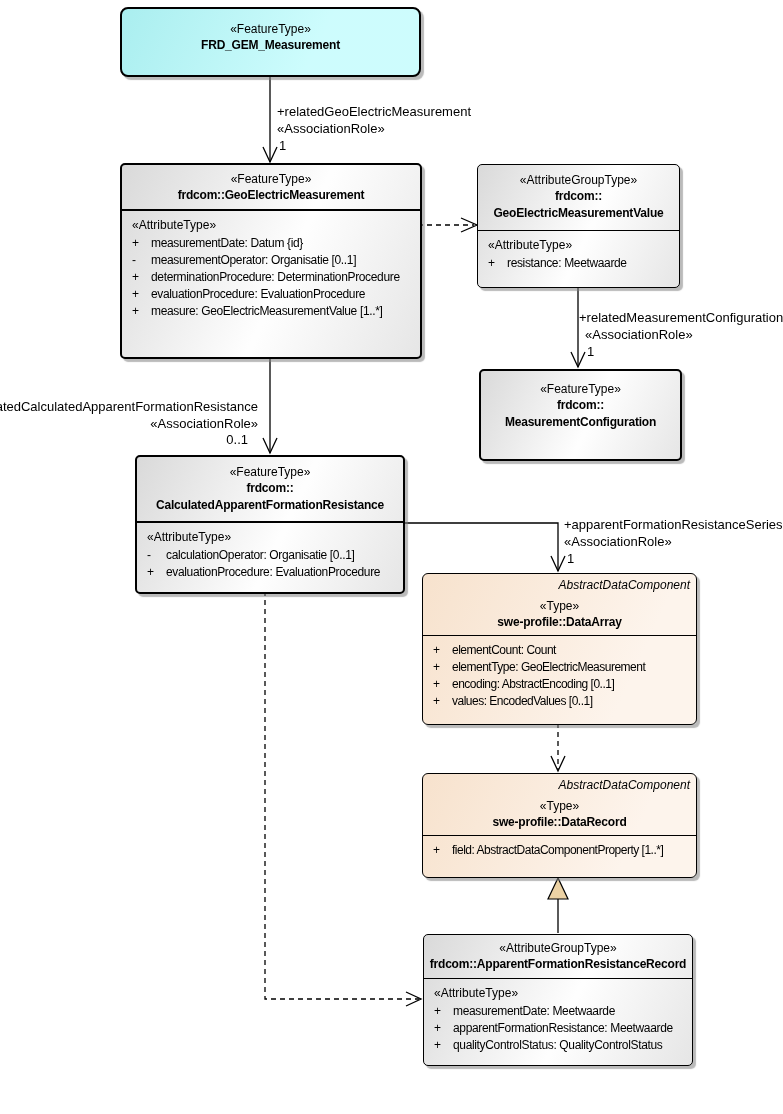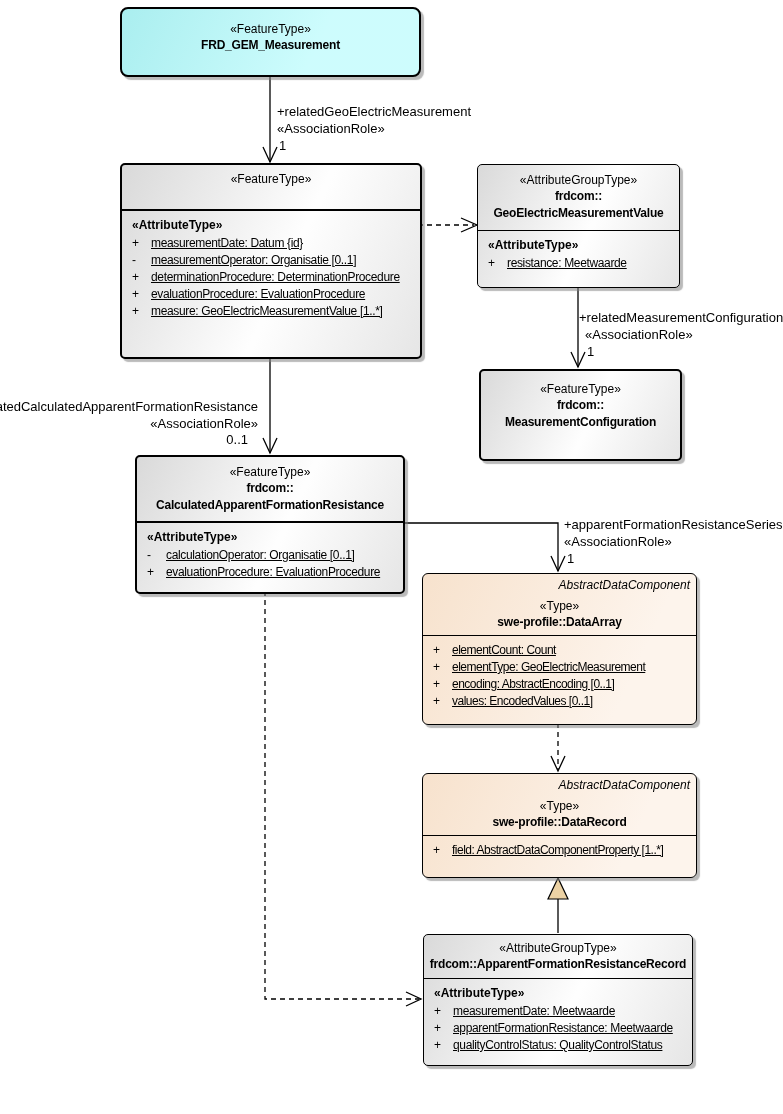--- a/index.html
+++ b/index.html
@@ -19,25 +19,25 @@
 
   .hd{box-sizing:border-box;text-align:center;border-bottom:2px solid #000;padding-top:7px;}
   .thin .hd{border-bottom-width:1px;}
   .hd.nob{border-bottom:none;}
   .st{font-size:12px;}
   .nm{font-weight:bold;letter-spacing:-0.2px;line-height:17px;}
   .parent{text-align:right;font-style:italic;padding:0 6px 0 16px;line-height:14px;}
   .hd .gap{height:7px;}
 
   .bd{padding:6px 2px 0 10px;}
-  .grp{line-height:16px;margin-bottom:2px;font-weight:bold;}
+  .grp{line-height:16px;margin-bottom:2px;}
   .grp.g2{margin-top:5px;}
   .row{display:flex;line-height:17px;white-space:nowrap;overflow:hidden;}
   .vis{flex:0 0 19px;}
-  .txt{letter-spacing:-0.35px;text-decoration:underline;}
+  .txt{letter-spacing:-0.35px;}
   .peach .txt{letter-spacing:-0.5px;}
 
   .lbl{position:absolute;z-index:3;font-size:13px;line-height:15px;white-space:nowrap;}
   .lbl.right{text-align:right;}
 </style>
 </head>
 <body>
 
 <div id="canvas">
 
@@ -79,20 +79,21 @@
   <div class="box cyan" style="left:120px;top:7px;width:297px;height:66px;">
     <div class="hd nob" style="padding-top:13px;">
       <div class="st">«FeatureType»</div>
       <div class="nm">FRD_GEM_Measurement</div>
     </div>
   </div>
 
   <div class="box" style="left:120px;top:163px;width:298px;height:192px;">
     <div class="hd" style="height:46px;">
       <div class="st">«FeatureType»</div>
+      <div class="nm">frdcom::GeoElectricMeasurement</div>
     </div>
     <div class="bd">
       <div class="grp">«AttributeType»</div>
       <div class="row">
         <span class="vis">+</span>
         <span class="txt">measurementDate: Datum {id}</span>
       </div>
       <div class="row">
         <span class="vis">-</span>
         <span class="txt">measurementOperator: Organisatie [0..1]</span>

